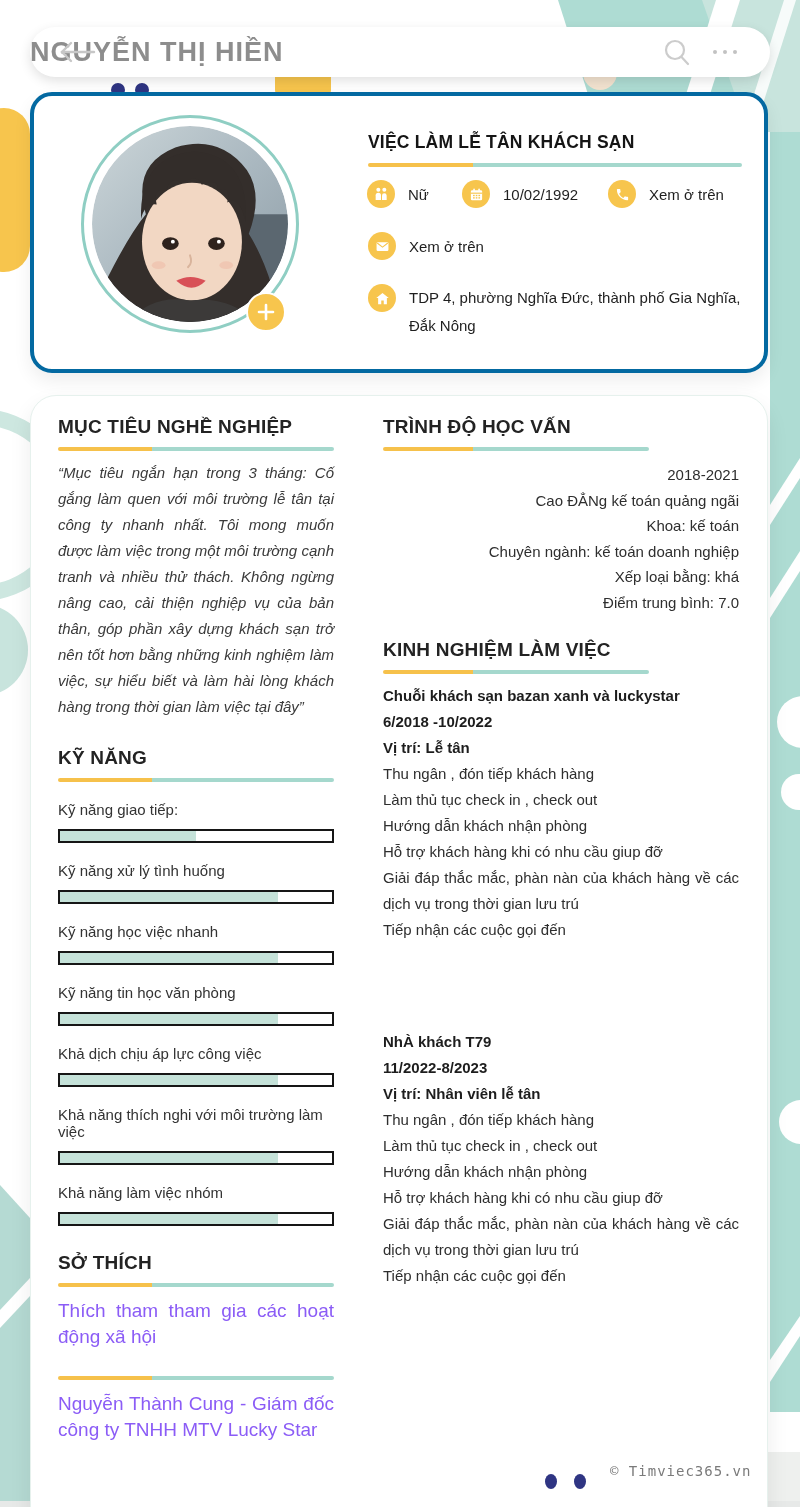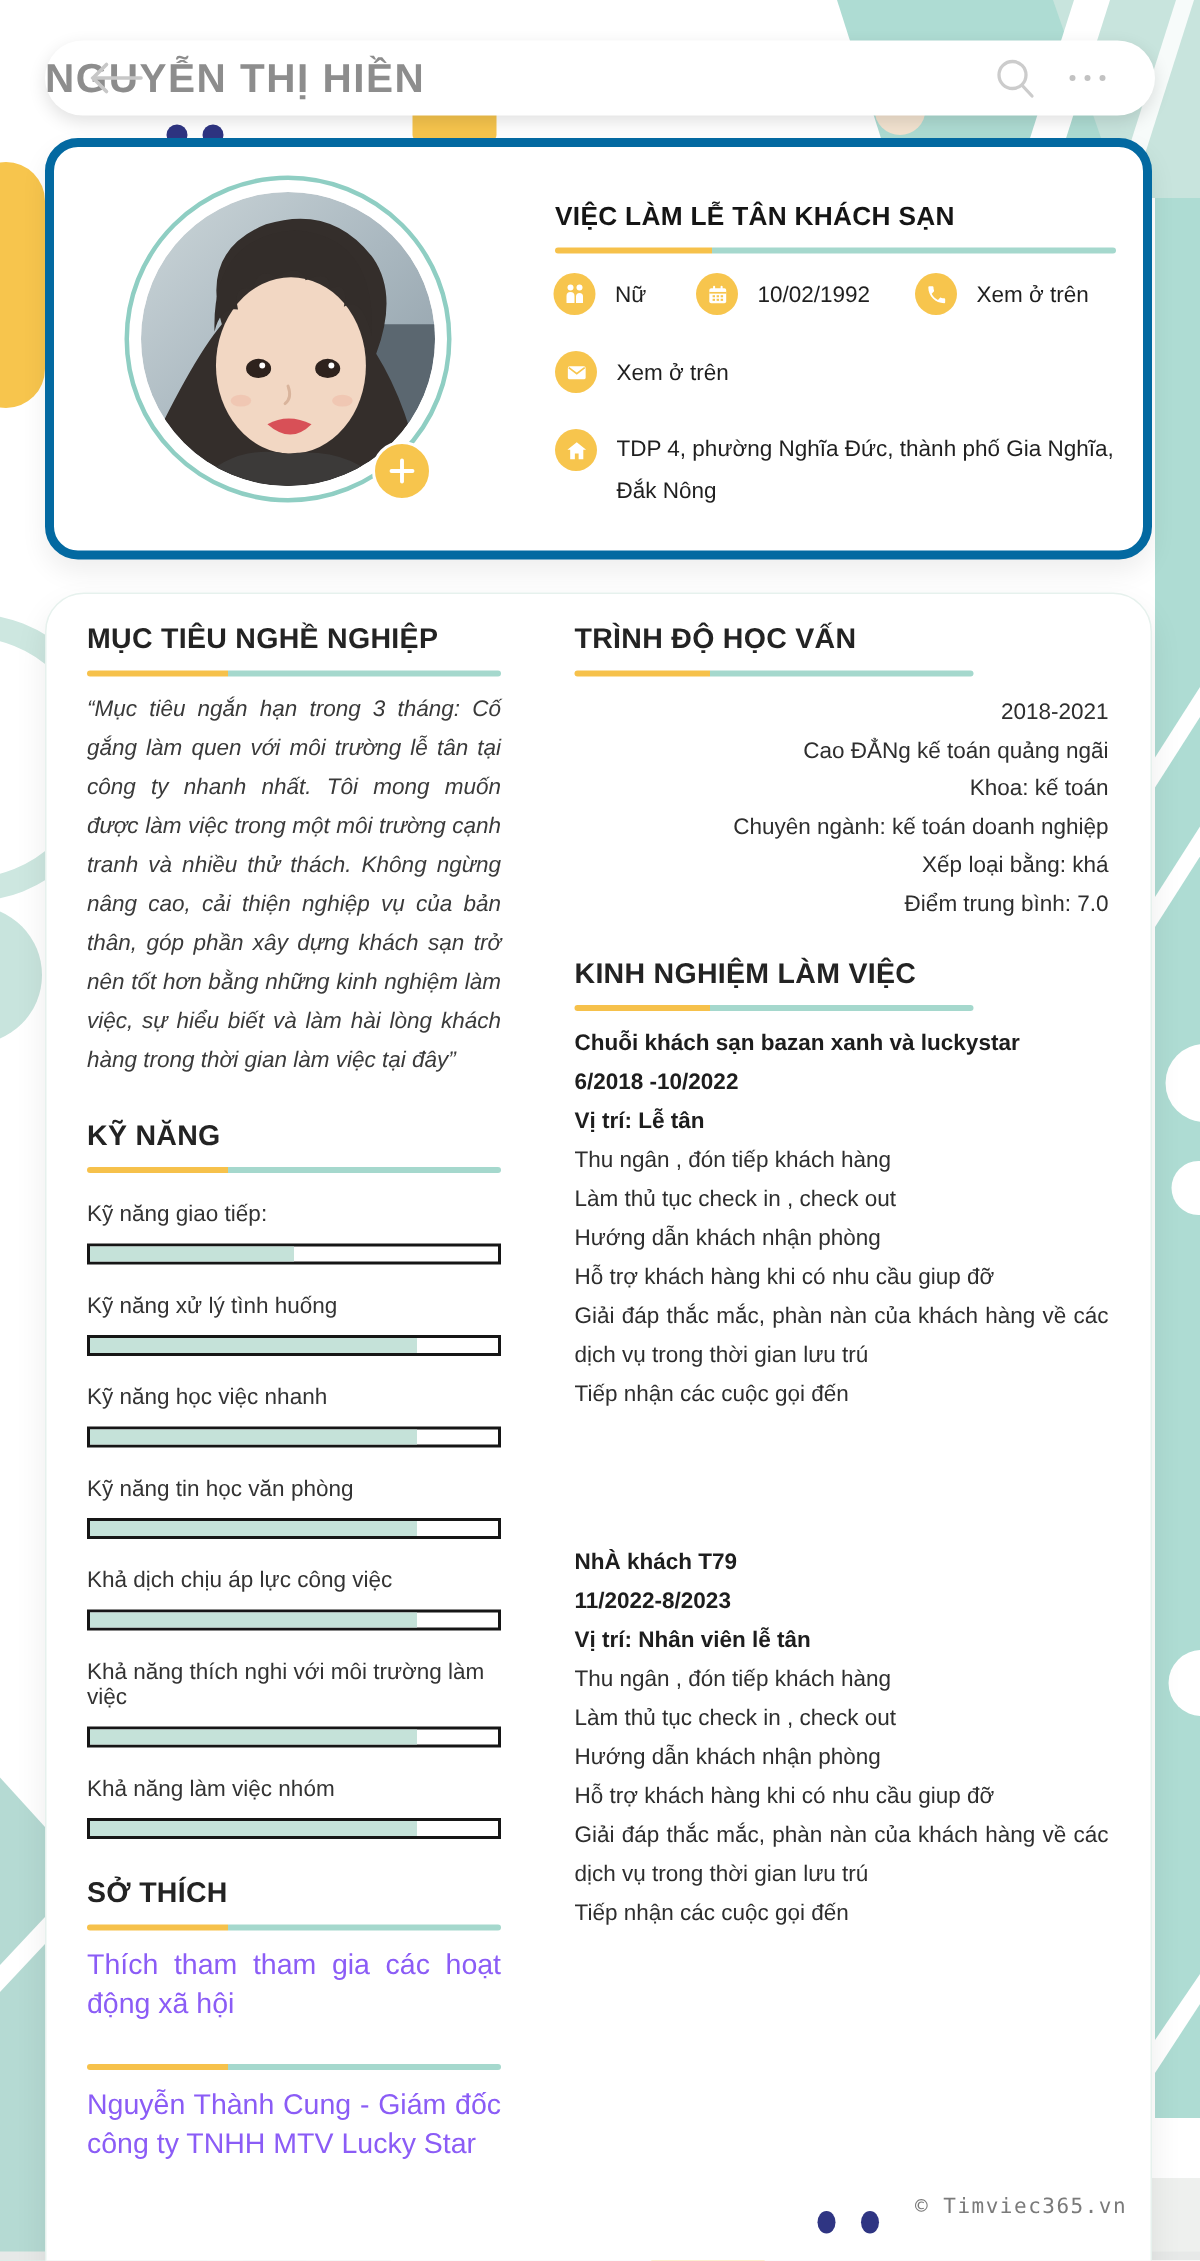--- a/index.html
+++ b/index.html
@@ -23,21 +23,21 @@
     width:100%; text-align:left; font-size:27px; font-weight:bold;
     color:#8d8d8d; letter-spacing:1px;
   }
   .search-btn { position:absolute; right:78px; top:11px; width:30px; height:30px; }
   .more-btn { position:absolute; right:28px; top:21px; width:34px; height:8px; display:flex; gap:6px; align-items:center; justify-content:center; }
   .more-btn span { width:4px; height:4px; border-radius:50%; background:#c2c2c2; display:block; }
 
   
   .profile-card {
     position:absolute; left:30px; top:92px; width:738px; height:281px;
-    background:#fff; border:6px solid #0369a1; border-radius:22px; z-index:2;
+    background:#fff; border:4px solid #0369a1; border-radius:22px; z-index:2;
     box-shadow:0 8px 18px rgba(0,0,0,.07);
   }
   .photo-ring {
     position:absolute; left:47px; top:19px; width:218px; height:218px;
     border-radius:50%; border:3px solid #8fcec3; background:#fff;
     display:flex; align-items:center; justify-content:center;
   }
   .photo {
     width:196px; height:196px; border-radius:50%; overflow:hidden;
     box-shadow:inset 0 0 0 1px rgba(0,0,0,.05);

